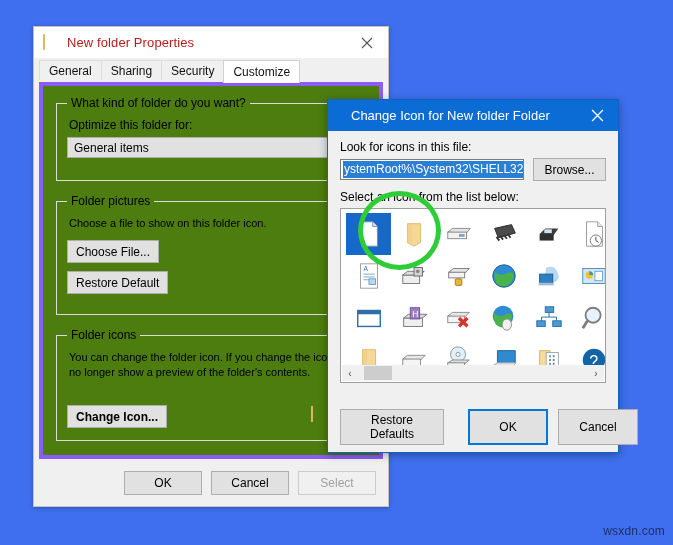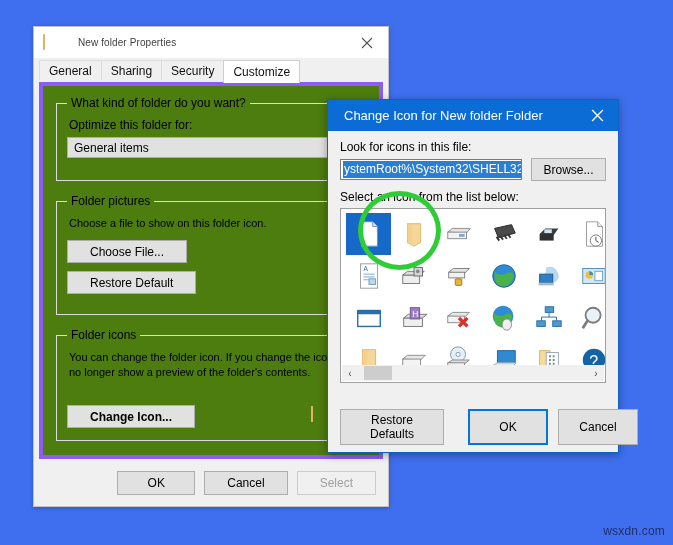--- a/index.html
+++ b/index.html
@@ -44,24 +44,23 @@
     border-radius: 1px;
     position: relative;
   }
   .folder-glyph:after {
     content:"";
     position:absolute; left:0; right:0; bottom:0; height:28%;
     background:#f3d08a;
     clip-path: polygon(0 0, 100% 0, 100% 60%, 55% 100%, 0 70%);
   }
   .props-title-text {
-    font-size: 10px;
-    color: #404040;
+    font-size: 13px;
+    color: #b91c1c;
     letter-spacing: .1px;
-    margin-left: 11px;
   }
   .props-close {
     position: absolute;
     right: 0; top: 0;
     width: 42px; height: 31px;
     display:flex; align-items:center; justify-content:center;
     color:#555;
     font-size: 15px;
     line-height: 1;
     cursor: default;
@@ -137,21 +136,21 @@
   .desc { font-size: 11px; line-height: 15px; margin: 4px 0 9px 2px; }
 
   .btn {
     font-family: "Liberation Sans", sans-serif;
     font-size: 12px;
     background: #e1e1e1;
     border: 1px solid #adadad;
     color: #000;
     height: 23px;
     min-width: 86px;
-    padding: 0 22px;
+    padding: 0 8px;
     display:inline-flex; align-items:center; justify-content:center;
     cursor: default;
   }
   .btn.small { min-width: 92px; }
   .btn.disabled { color: #a0a0a0; border-color: #cccccc; background:#f0f0f0; }
   .btn.default { border: 2px solid #0078d7; background:#e1e1e1; }
   .btn-stack .btn { margin-bottom: 8px; display:flex; }
 
   .preview-folder {
     position: absolute;
@@ -179,21 +178,21 @@
     background: #f0f0f0;
     border: 1px solid #0a64c8;
     box-shadow: 0 2px 8px rgba(0,0,0,0.35);
     z-index: 10;
   }
   .icon-dialog-titlebar {
     height: 31px;
     background: #0a6cd4;
     display: flex;
     align-items: center;
-    padding-left: 16px;
+    padding-left: 23px;
     position: relative;
   }
   .icon-dialog-title {
     color: #ffffff;
     font-size: 13px;
   }
   .icon-dialog-close {
     position:absolute; right:0; top:0;
     width: 42px; height: 31px;
     display:flex; align-items:center; justify-content:center;

